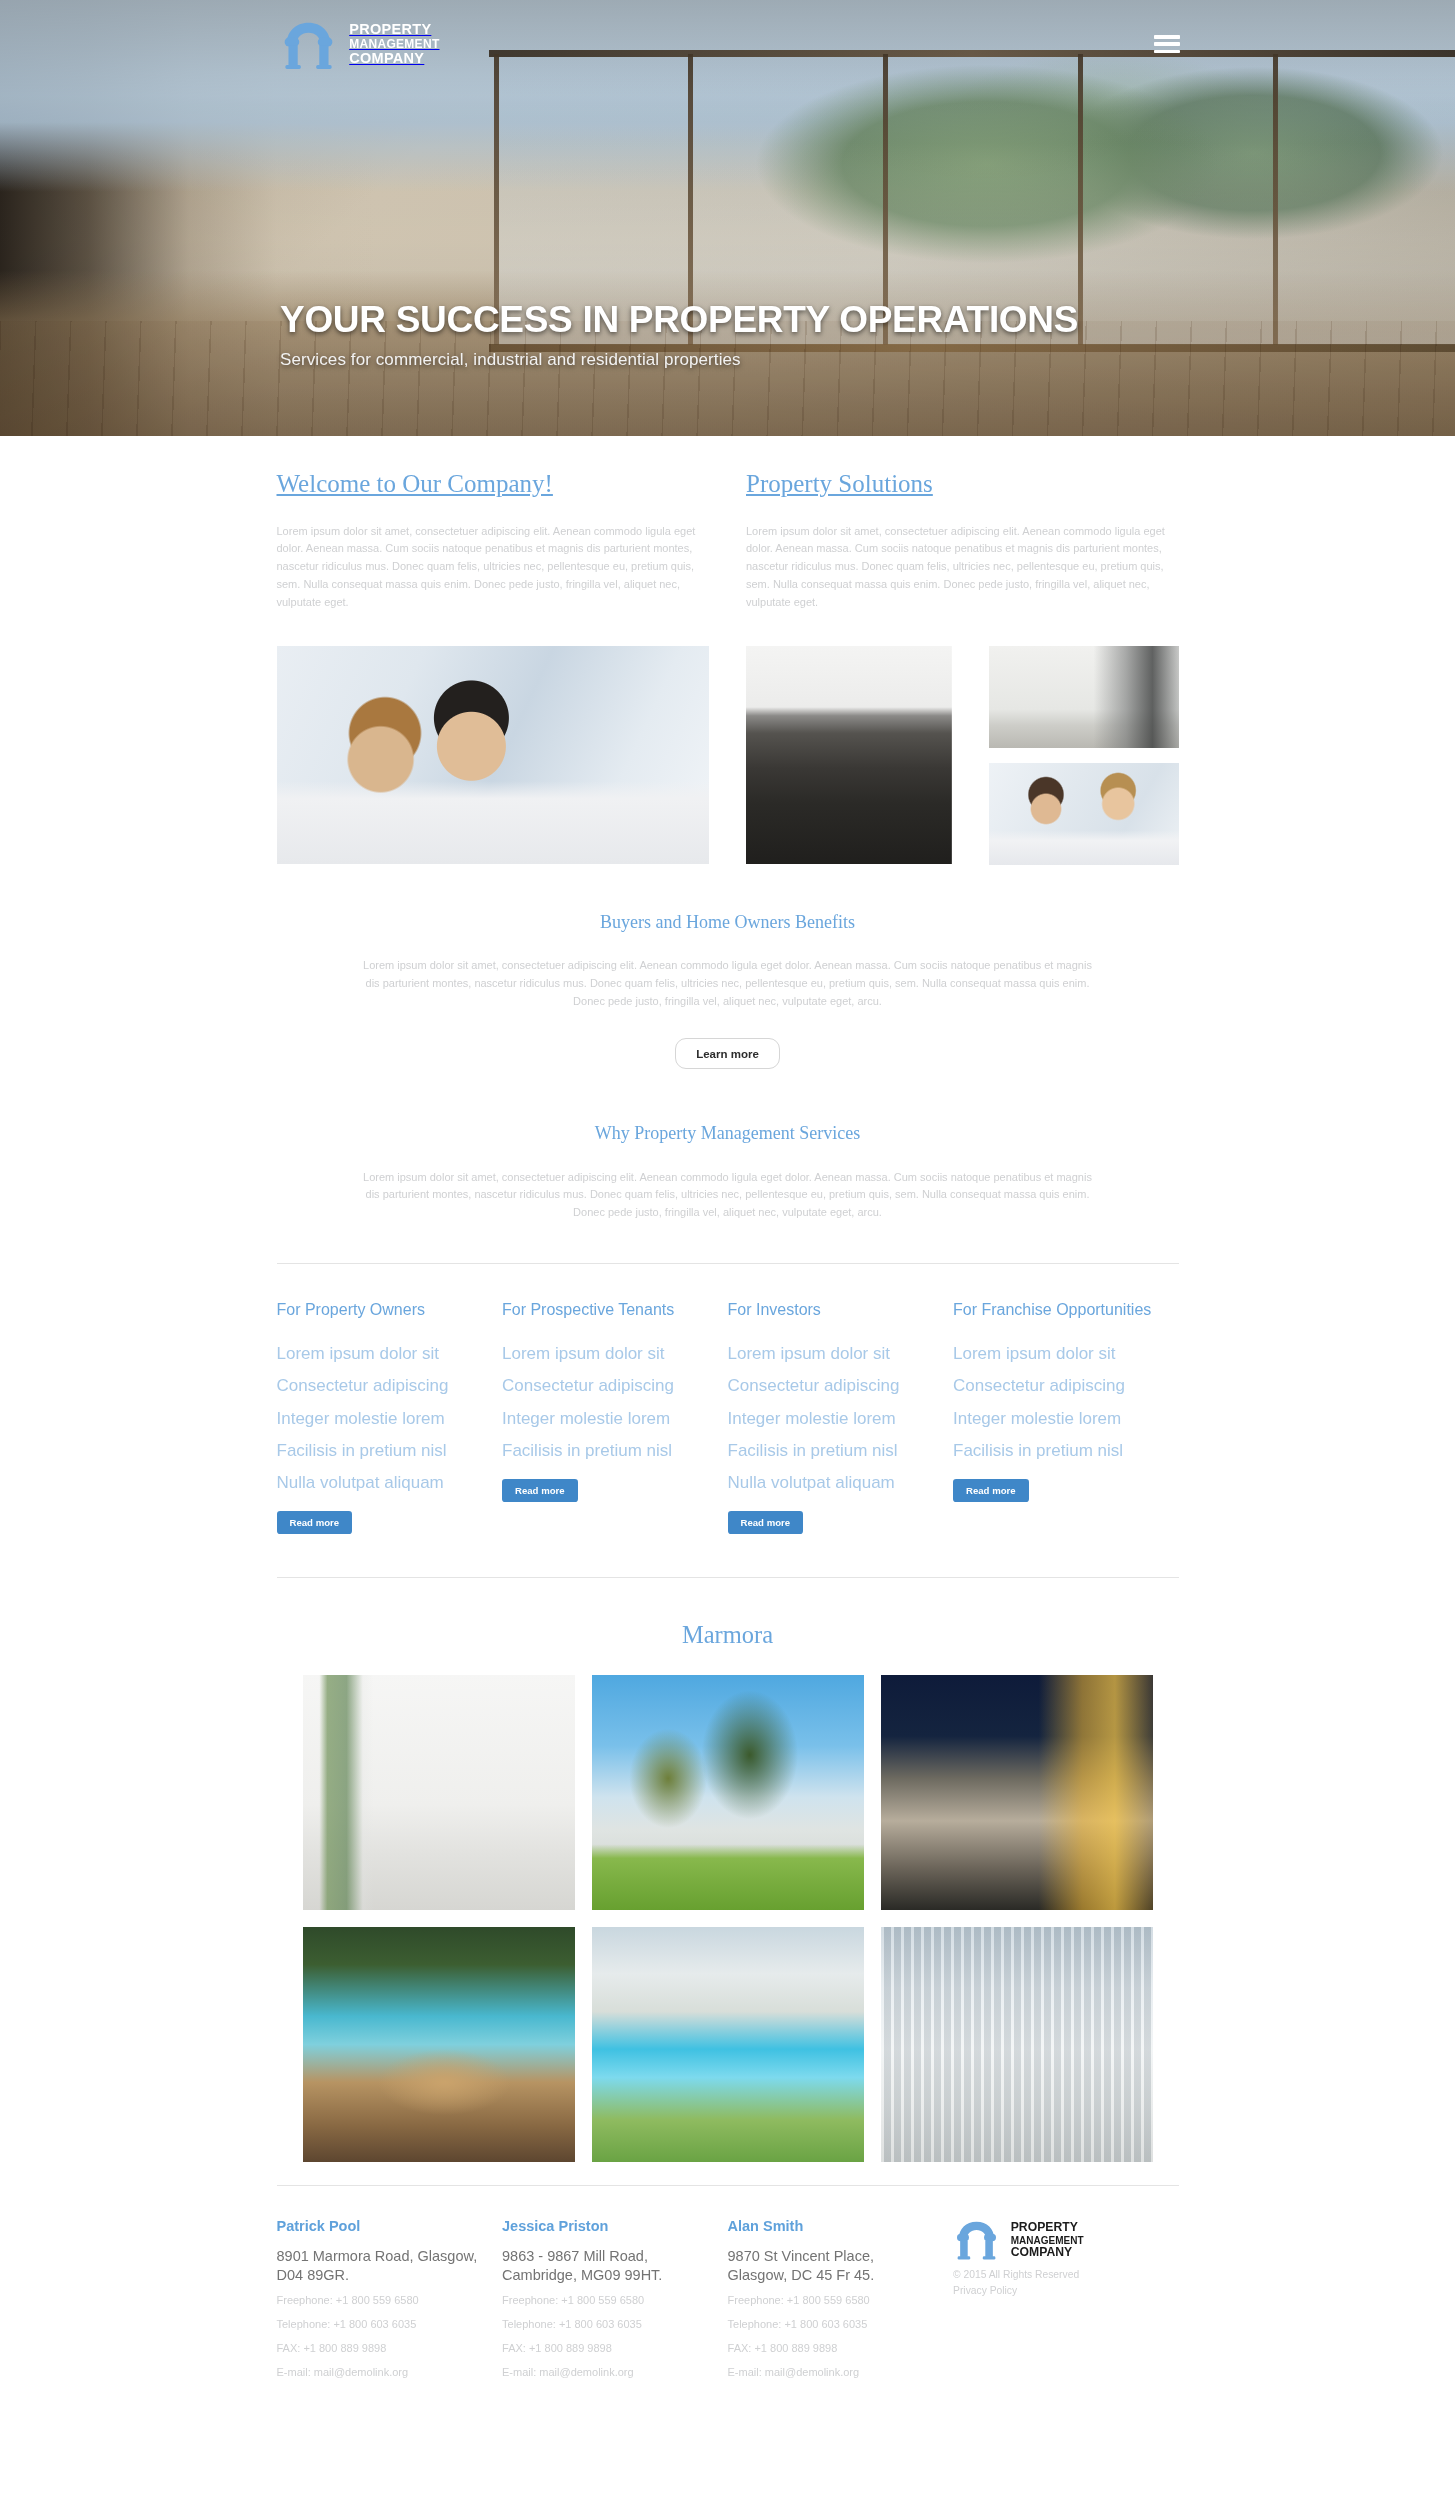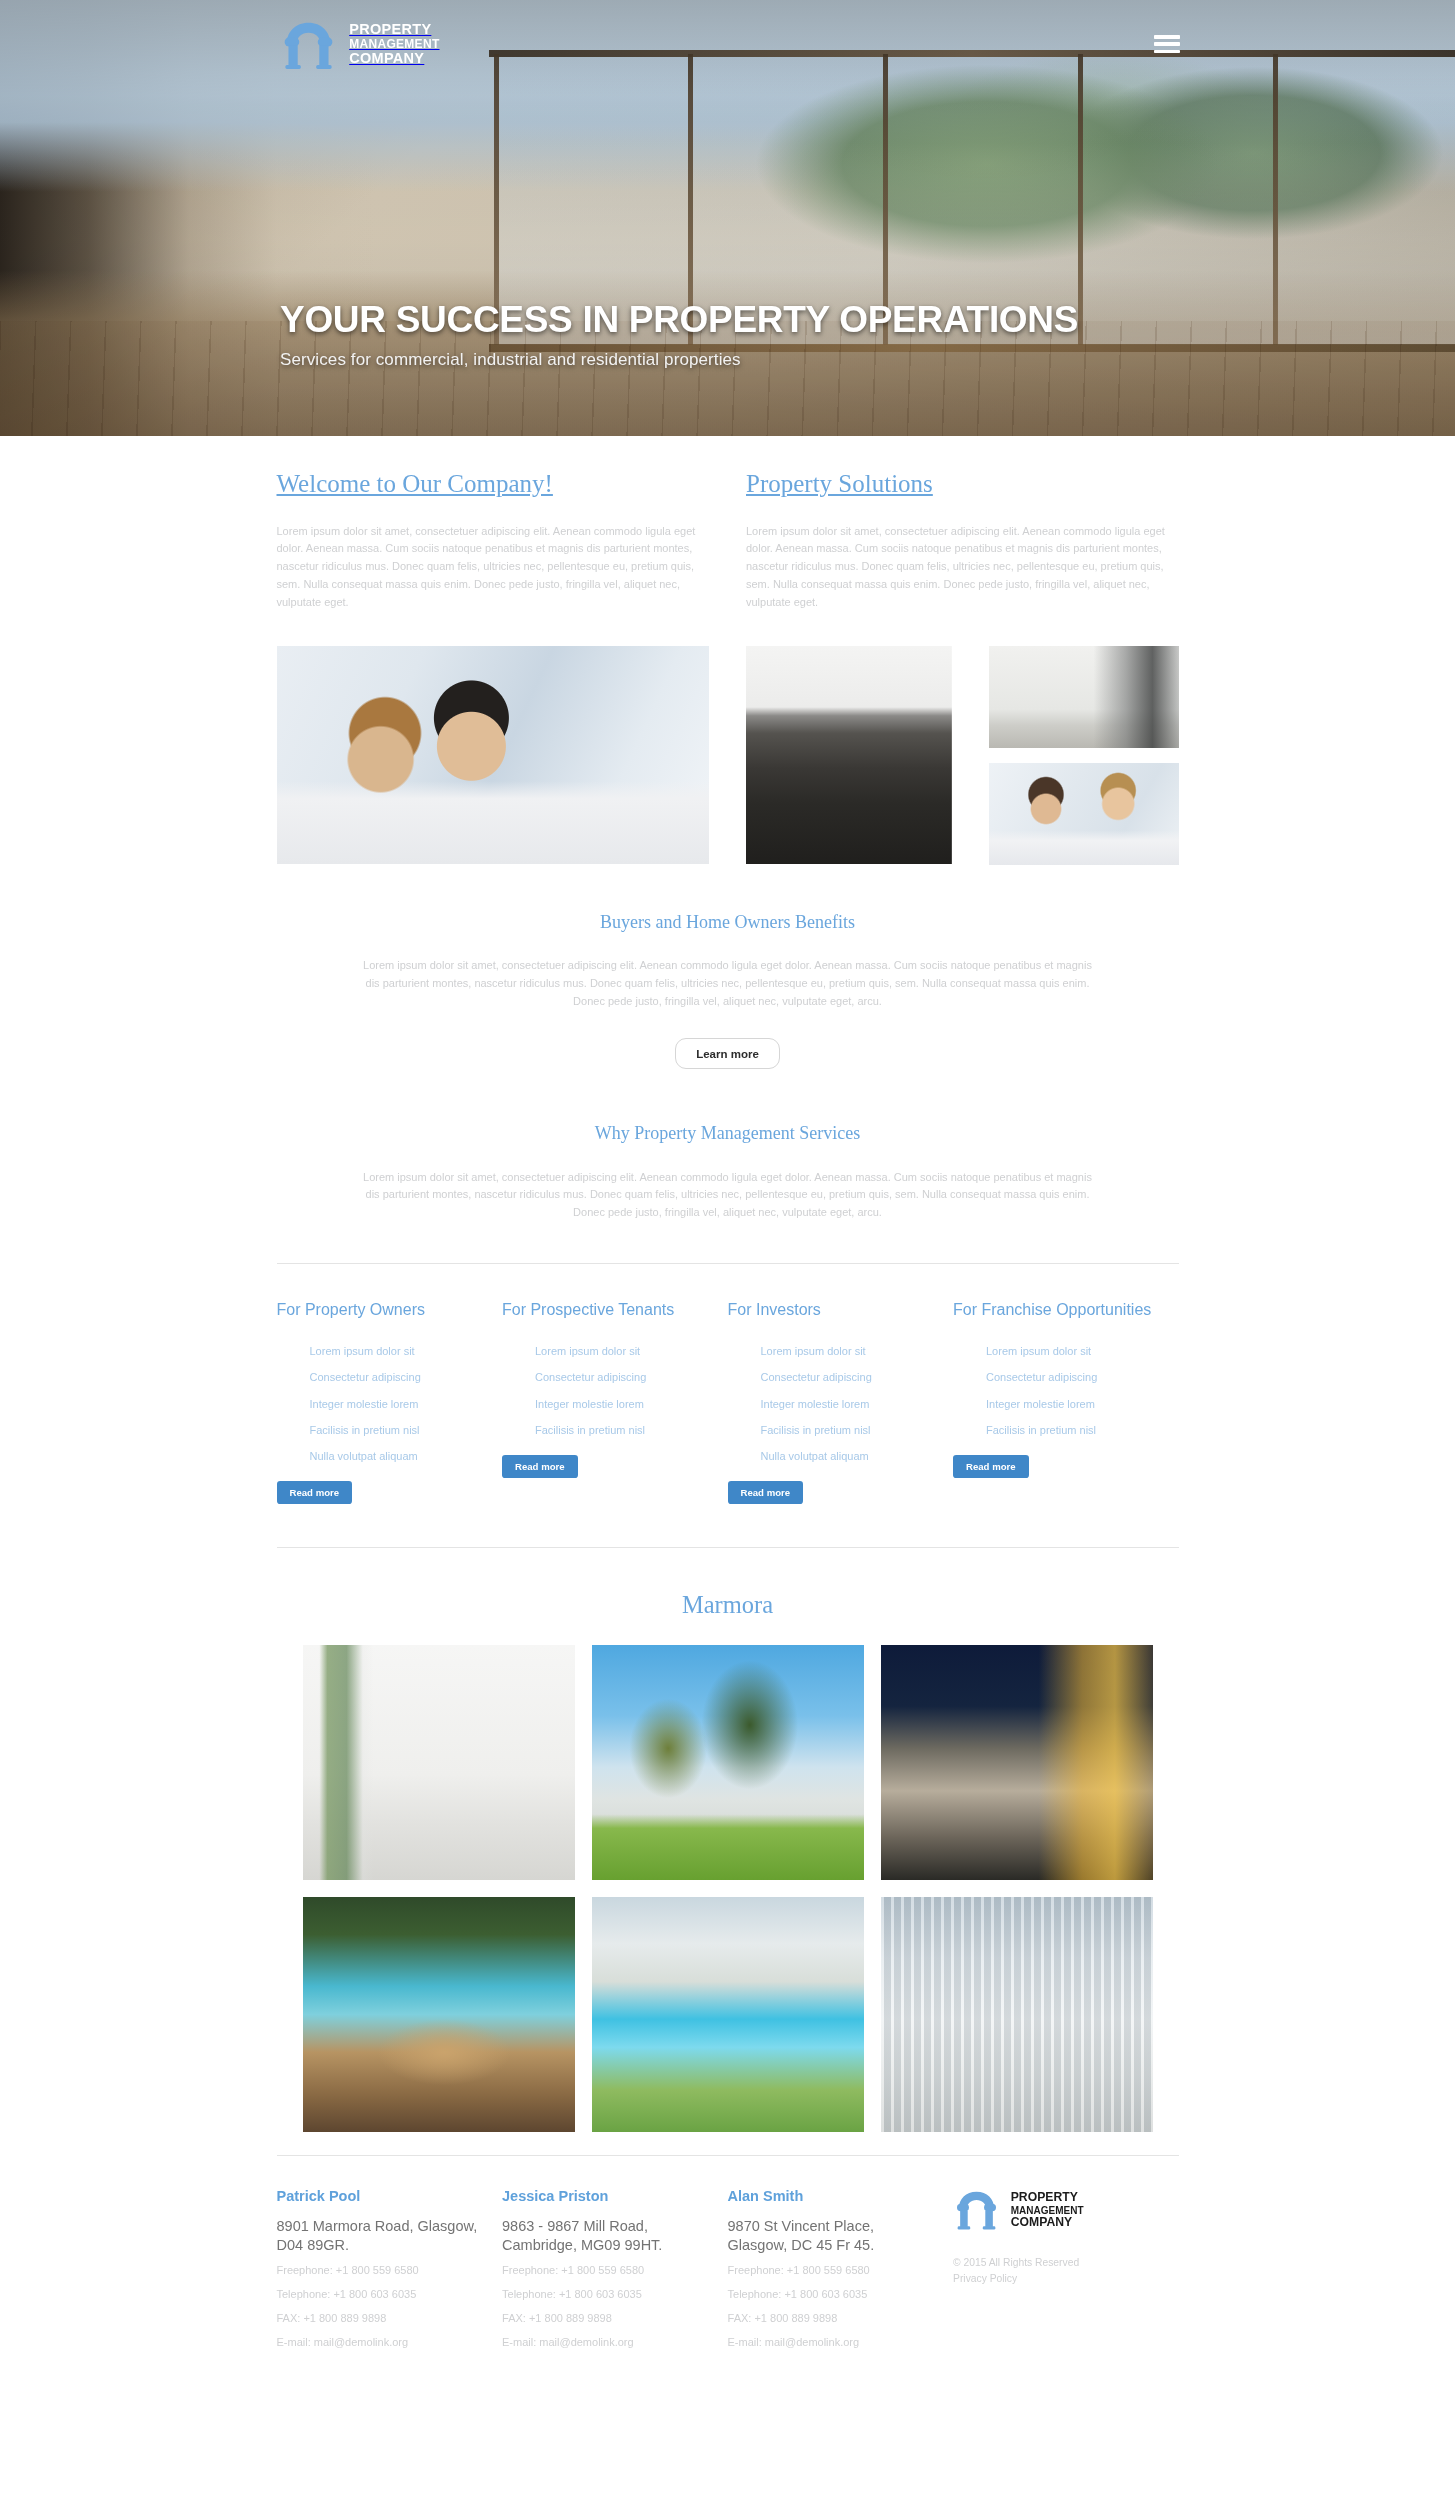--- a/index.html
+++ b/index.html
@@ -237,23 +237,22 @@
     font-size: 16px;
     font-weight: 400;
     line-height: 1.32;
     margin-bottom: 24px;
   }
   .quad-col ul { list-style: none; }
   .quad-col li { margin-bottom: 12.2px; }
   .quad-col a {
     color: #a8c9e8;
     text-decoration: none;
-    font-size: 11px;
+    font-size: 17px;
     display: inline-block;
-    margin-left: 33px;
   }
   .btn-blue {
     display: inline-block;
     margin-top: 6.1px;
     background: #3f87c8;
     color: #ffffff;
     font-size: 9.6px;
     font-weight: 700;
     padding: 6.1px 13px;
     border-radius: 3.1px;
@@ -330,21 +329,21 @@
     line-height: 1.2;
     margin-bottom: 10.7px;
   }
   .fbrand { width: 226px; }
   .fbrand-row { display: flex; align-items: center; gap: 10.7px; }
   .fbrand-mark { width: 47px; height: 44px; display: block; }
   .fbrand-words { display: flex; flex-direction: column; line-height: 1.1; color: #1b1b1b; }
   .fbrand-words .l1 { font-size: 12.2px; font-weight: 700; }
   .fbrand-words .l2 { font-size: 10px; font-weight: 700; }
   .fbrand-words .l3 { font-size: 12.2px; font-weight: 700; }
-  .fcopy { margin-top: 23px; color: #cfd0d2; font-size: 10.3px; line-height: 1.5; }
+  .fcopy { margin-top: 5px; color: #cfd0d2; font-size: 10.3px; line-height: 1.5; }
   .fcopy a { color: #cfd0d2; text-decoration: none; display: block; }
 </style>
 </head>
 <body>
 
 <section class="hero">
   <div class="hero-photo"></div>
   <div class="transom"></div>
   <div class="glass-pane" style="left:497px;width:191px;"></div>
   <div class="glass-pane" style="left:692px;width:191px;"></div>

